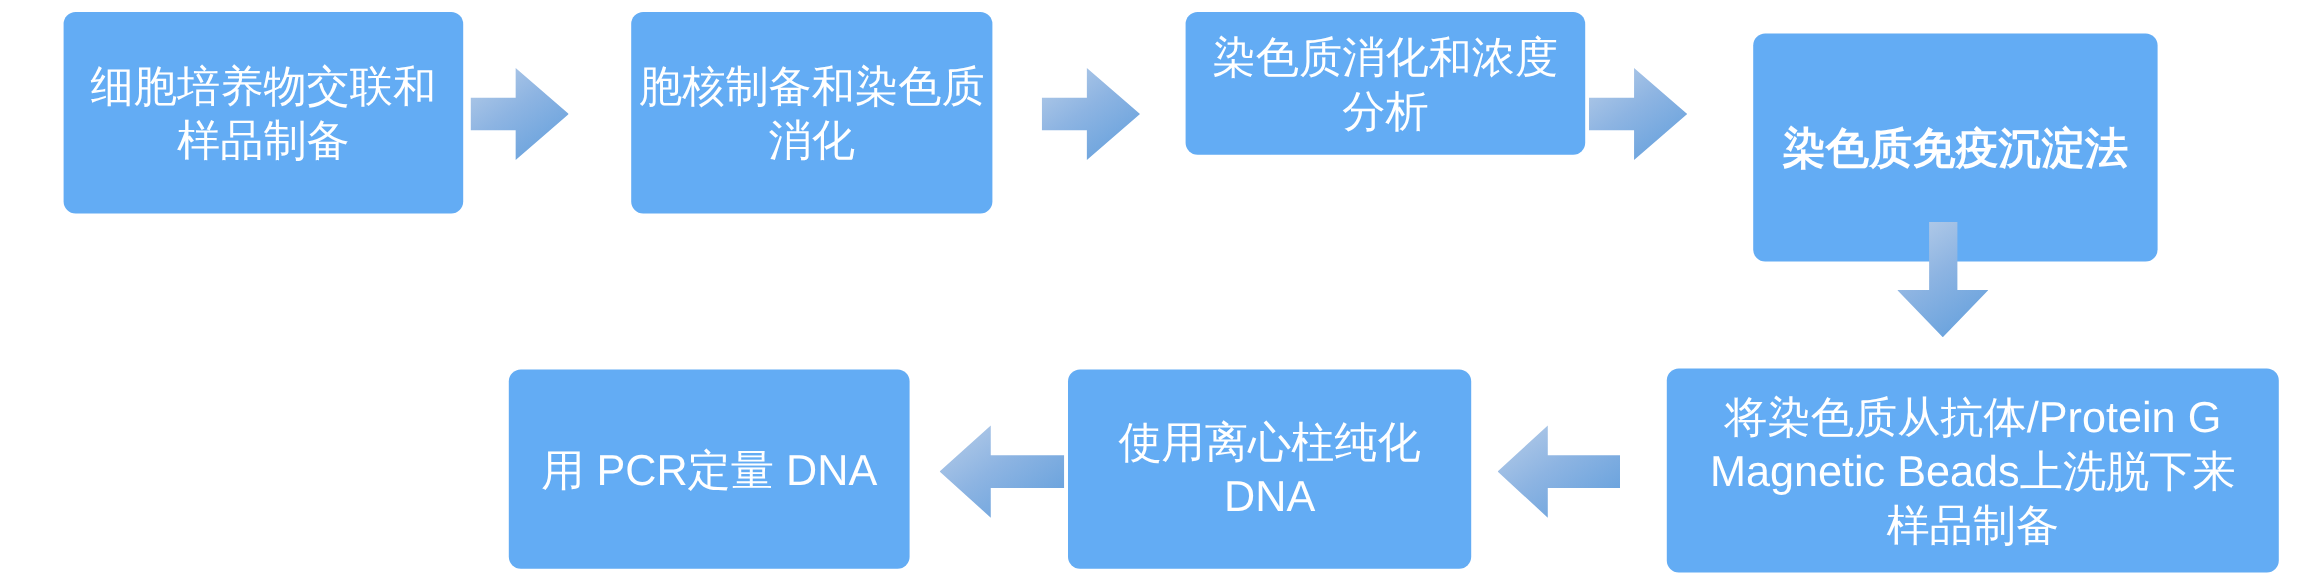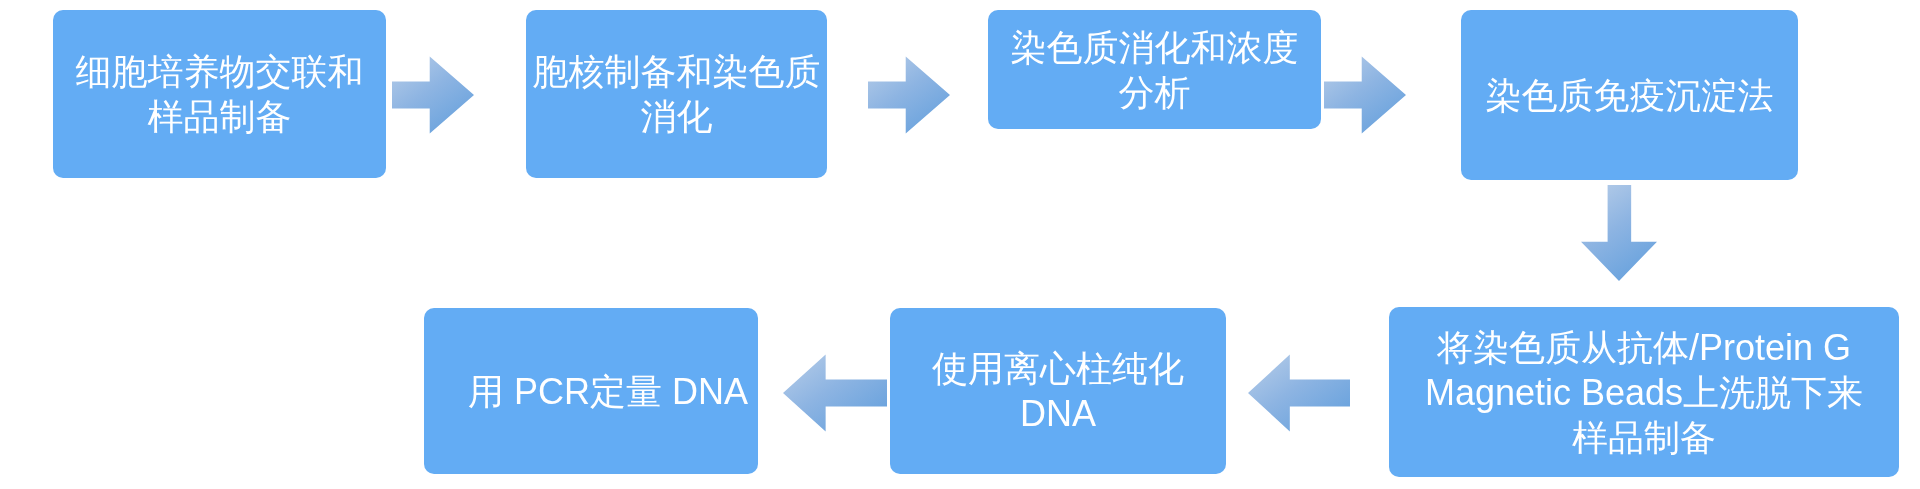--- a/index.html
+++ b/index.html
@@ -66,38 +66,38 @@
 
   <div class="arrow arrow-right" style="left:868px; top:55px; width:82px; height:80px;"></div>
 
   <div class="flow-box" style="left:988px; top:10px; width:333px; height:119px;">
     <div class="line">染色质消化和浓度</div>
     <div class="line">分析</div>
   </div>
 
   <div class="arrow arrow-right" style="left:1324px; top:55px; width:82px; height:80px;"></div>
 
-  <div class="flow-box" style="left:1461px; top:10px; width:337px; height:170px;">
+  <div class="flow-box" style="left:1461px; top:28px; width:337px; height:190px;font-weight:bold;">
     <div class="line">染色质免疫沉淀法</div>
   </div>
 
   <div class="arrow arrow-down" style="left:1581px; top:185px; width:76px; height:96px;"></div>
 
   <div class="flow-box" style="left:1357px; top:307px; width:510px; height:170px;margin-left:32px;">
     <div class="line">将染色质从抗体/Protein G</div>
     <div class="line">Magnetic Beads上洗脱下来</div>
     <div class="line">样品制备</div>
   </div>
 
   <div class="arrow arrow-left" style="left:1248px; top:353px; width:102px; height:80px;"></div>
 
   <div class="flow-box" style="left:890px; top:308px; width:336px; height:166px;">
     <div class="line">使用离心柱纯化</div>
     <div class="line">DNA</div>
   </div>
 
   <div class="arrow arrow-left" style="left:783px; top:353px; width:104px; height:80px;"></div>
 
-  <div class="flow-box" style="left:424px; top:308px; width:334px; height:166px;align-items:flex-end;">
+  <div class="flow-box" style="left:424px; top:308px; width:334px; height:166px;">
     <div class="line">用 PCR定量 DNA</div>
   </div>
 
 </div>
 
 </body></html>

